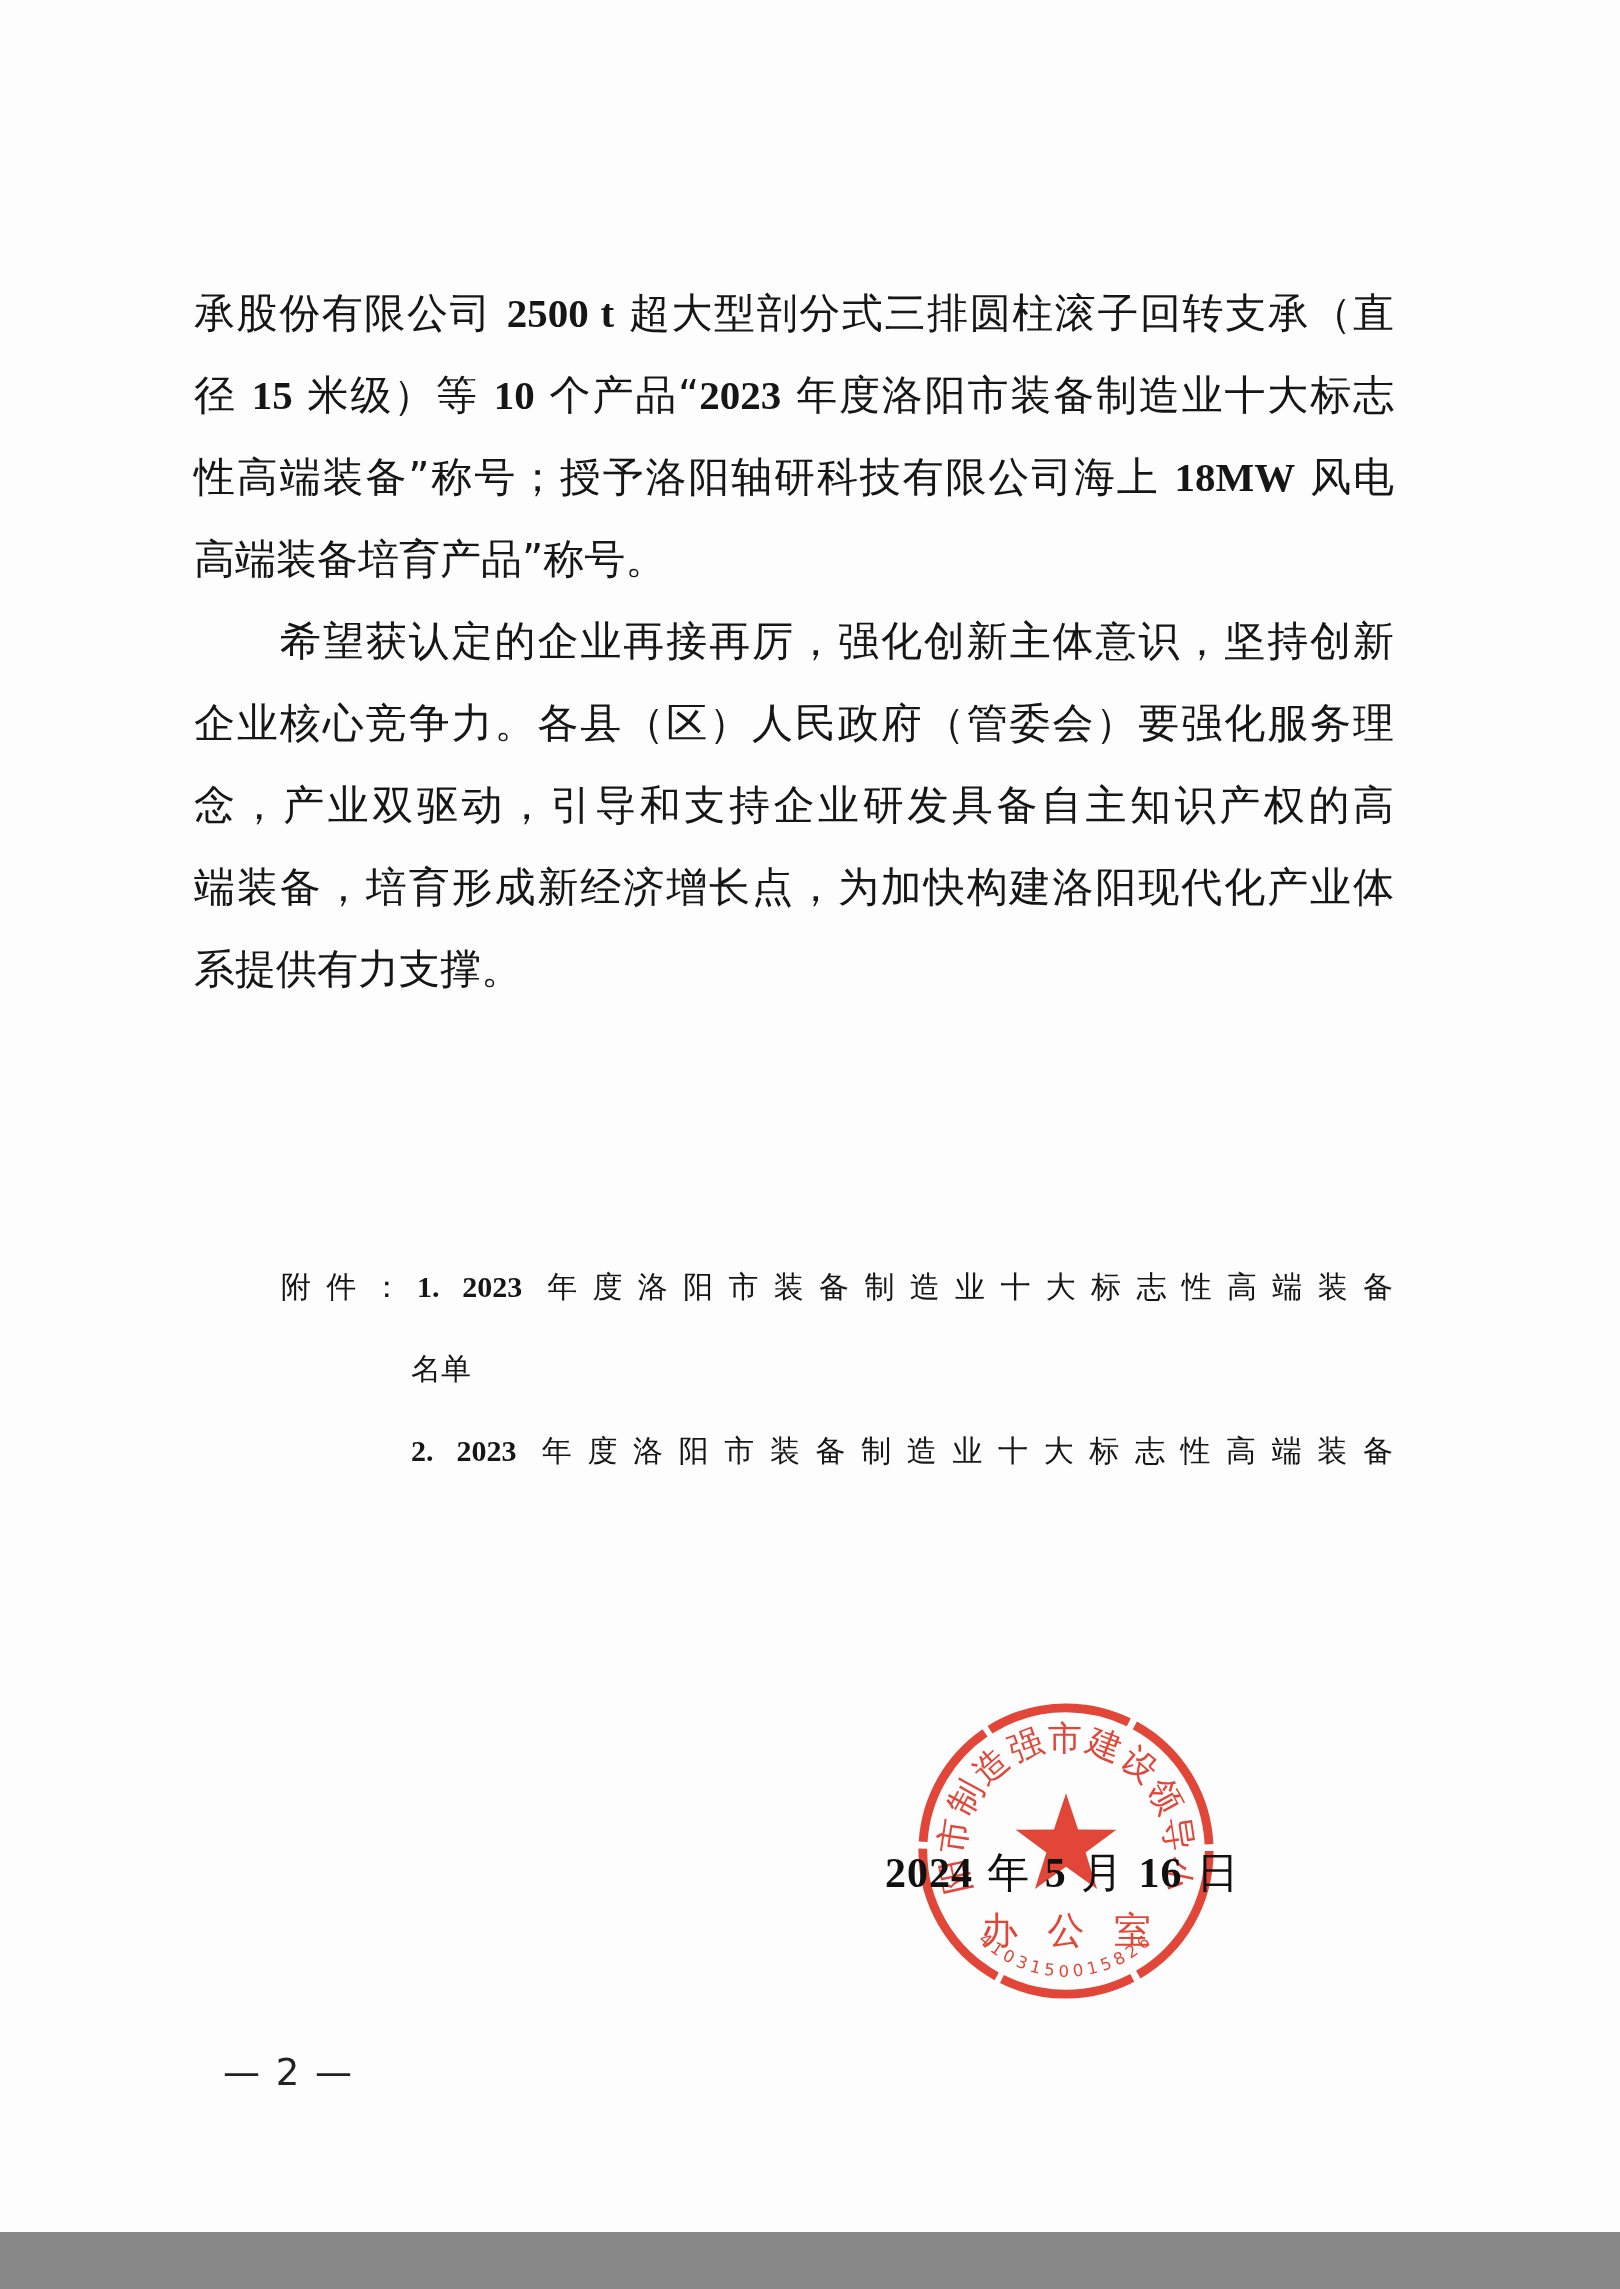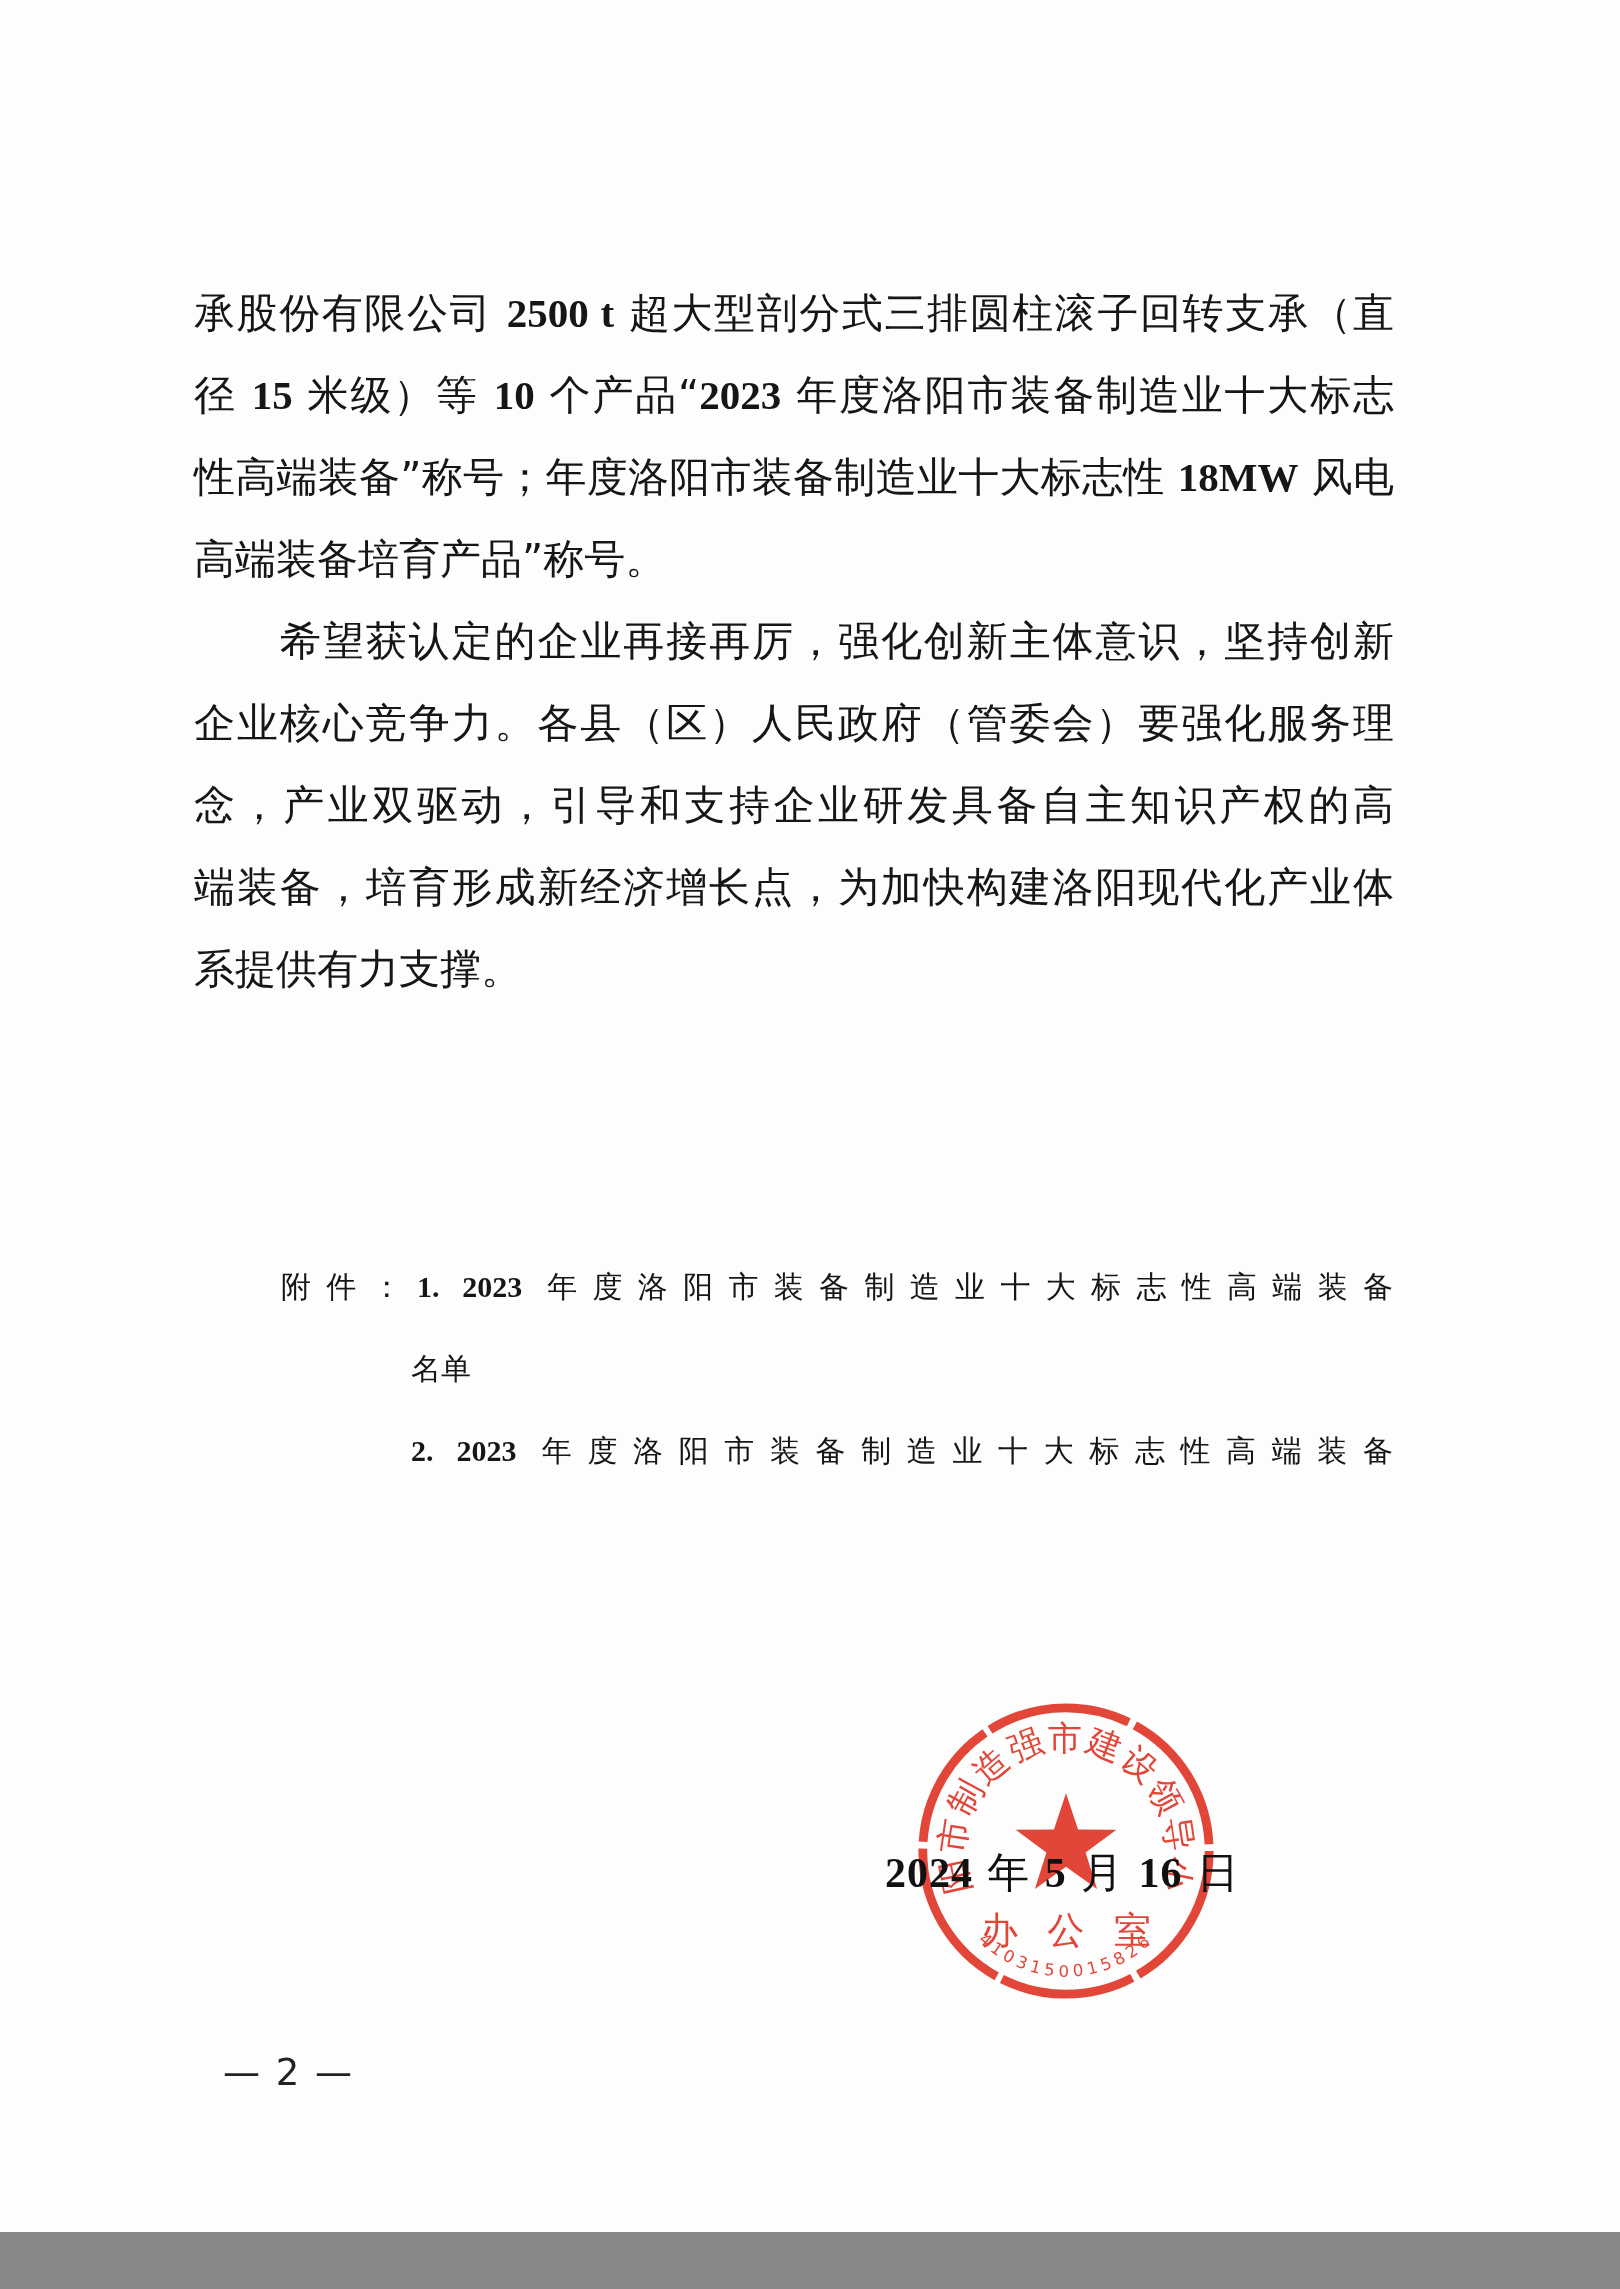--- a/index.html
+++ b/index.html
@@ -39,21 +39,21 @@
   }
 </style>
 </head>
 <body>
 
 <div class="page">
 
   <div class="body-text">
     <div class="line jl"><span>承股份有限公司 </span><b>2500 t</b><span> 超大型剖分式三排圆柱滚子回转支承（直</span></div>
     <div class="line jl"><span>径 </span><b>15</b><span> 米级）等 </span><b>10</b><span> 个产品“</span><b>2023</b><span> 年度洛阳市装备制造业十大标志</span></div>
-    <div class="line jl"><span>性高端装备”称号；年度洛阳市装备制造业十大标志性 </span><b>18MW</b><span> 风电</span></div>
+    <div class="line jl"><span>性高端装备”称号；授予洛阳轴研科技有限公司海上 </span><b>18MW</b><span> 风电</span></div>
     <div class="line"><span>高端装备培育产品”称号。</span></div>
     <div class="line jl ind"><span>希望获认定的企业再接再厉，强化创新主体意识，坚持创新</span></div>
     <div class="line jl"><span>企业核心竞争力。各县（区）人民政府（管委会）要强化服务理</span></div>
     <div class="line jl"><span>念，产业双驱动，引导和支持企业研发具备自主知识产权的高</span></div>
     <div class="line jl"><span>端装备，培育形成新经济增长点，为加快构建洛阳现代化产业体</span></div>
     <div class="line"><span>系提供有力支撑。</span></div>
   </div>
 
   <div class="att">
     <div class="line jl"><span>附件：</span><b>1. 2023</b><span> 年度洛阳市装备制造业十大标志性高端装备</span></div>

